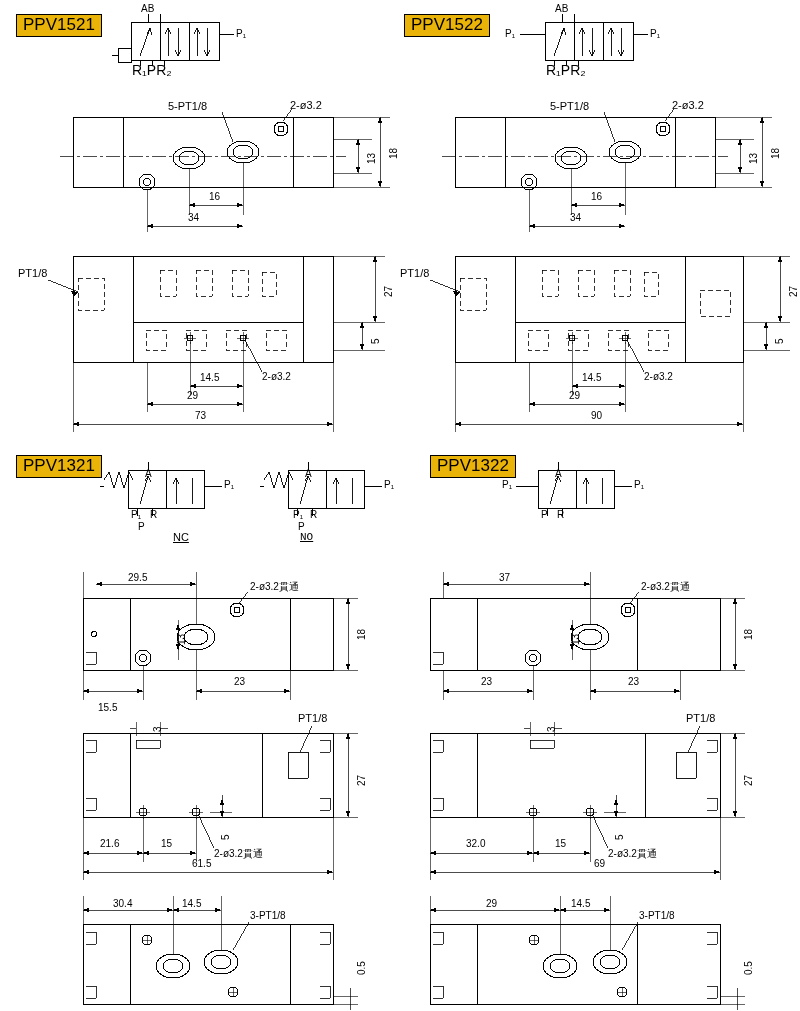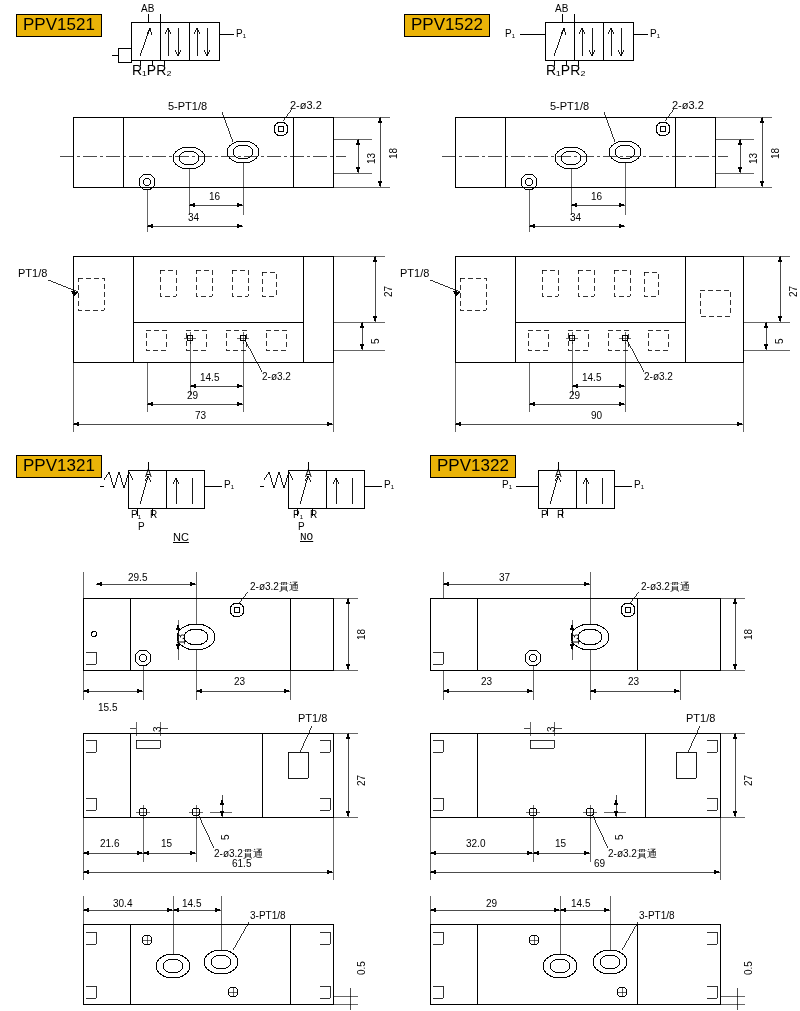--- a/index.html
+++ b/index.html
@@ -594,21 +594,21 @@
 <div class="lbl sm rot" style="left:356px;top:640px;">18</div>
 <div class="lbl sm" style="left:98px;top:676px;margin-top:26px;">15.5</div>
 <div class="lbl sm" style="left:234px;top:676px;">23</div>
 <div class="lbl sm rot" style="left:152px;top:732px;">3</div>
 <div class="lbl" style="left:298px;top:713px;">PT1/8</div>
 <div class="lbl sm rot" style="left:356px;top:786px;">27</div>
 <div class="lbl sm rot" style="left:220px;top:840px;">5</div>
 <div class="lbl sm" style="left:100px;top:838px;">21.6</div>
 <div class="lbl sm" style="left:161px;top:838px;">15</div>
 <div class="lbl sm" style="left:214px;top:848px;">2-ø3.2貫通</div>
-<div class="lbl sm" style="left:192px;top:858px;margin-left:40px;">61.5</div>
+<div class="lbl sm" style="left:192px;top:858px;">61.5</div>
 <div class="lbl sm" style="left:113px;top:898px;">30.4</div>
 <div class="lbl sm" style="left:182px;top:898px;">14.5</div>
 <div class="lbl sm" style="left:250px;top:910px;">3-PT1/8</div>
 <div class="lbl sm rot" style="left:356px;top:975px;">0.5</div>
 
 <div class="lbl sm" style="left:499px;top:572px;">37</div>
 <div class="lbl sm" style="left:641px;top:581px;">2-ø3.2貫通</div>
 <div class="lbl sm rot" style="left:570px;top:645px;">13</div>
 <div class="lbl sm rot" style="left:743px;top:640px;">18</div>
 <div class="lbl sm" style="left:481px;top:676px;">23</div>

